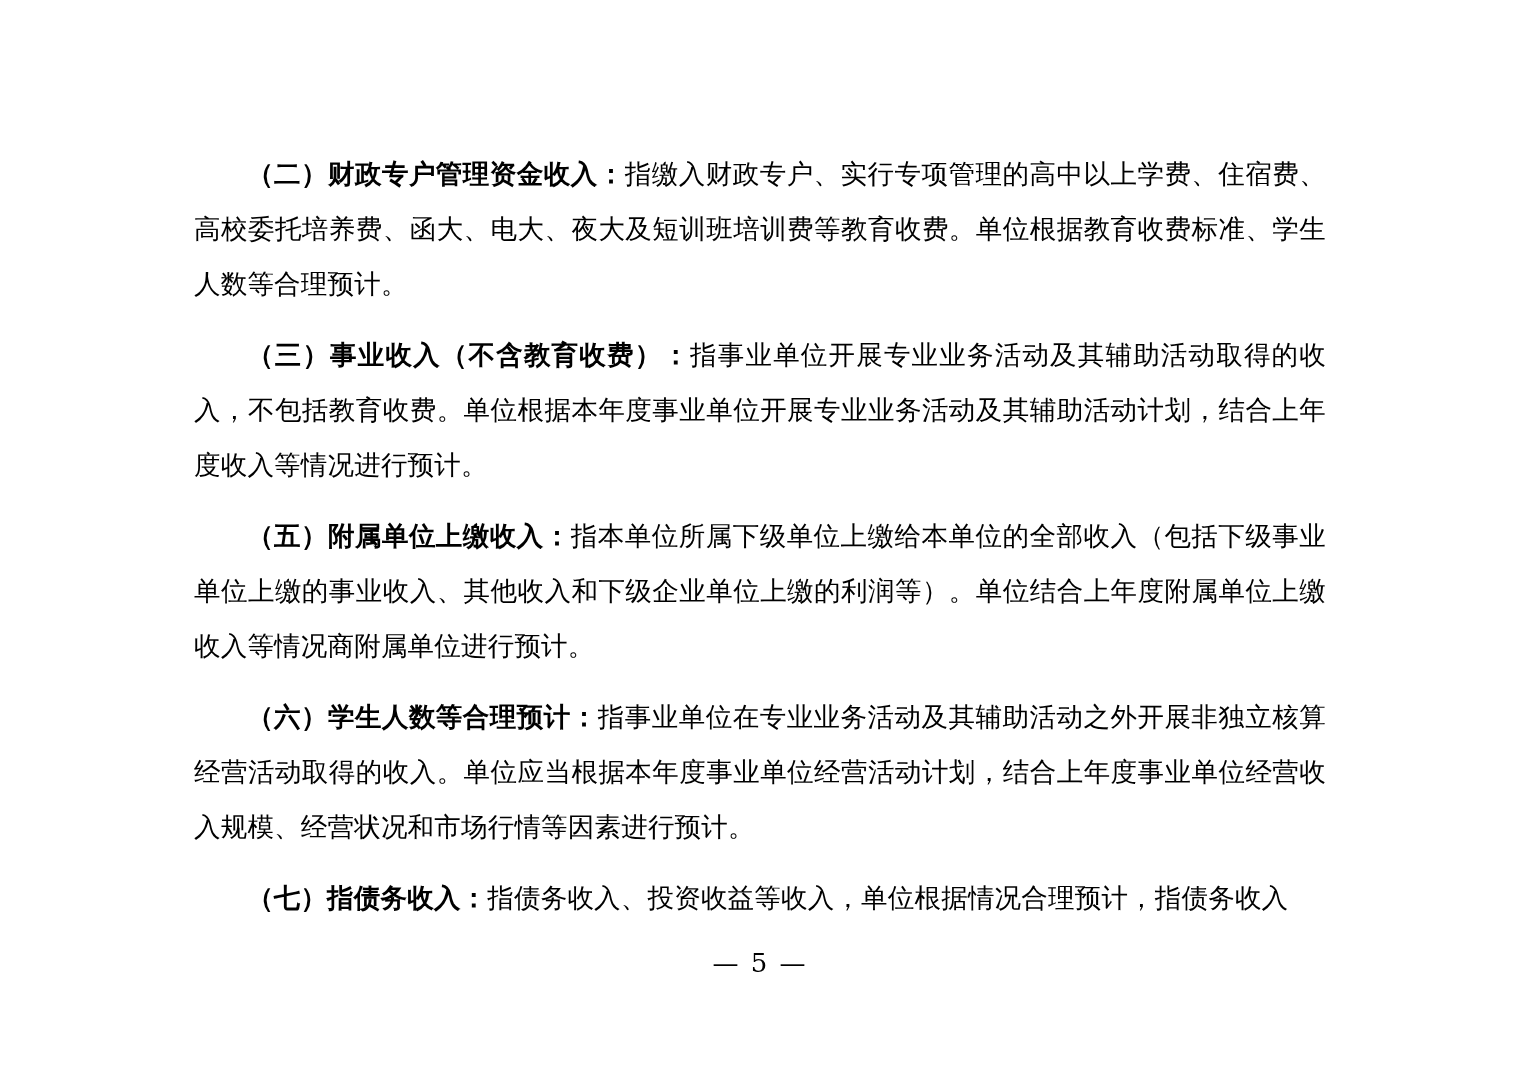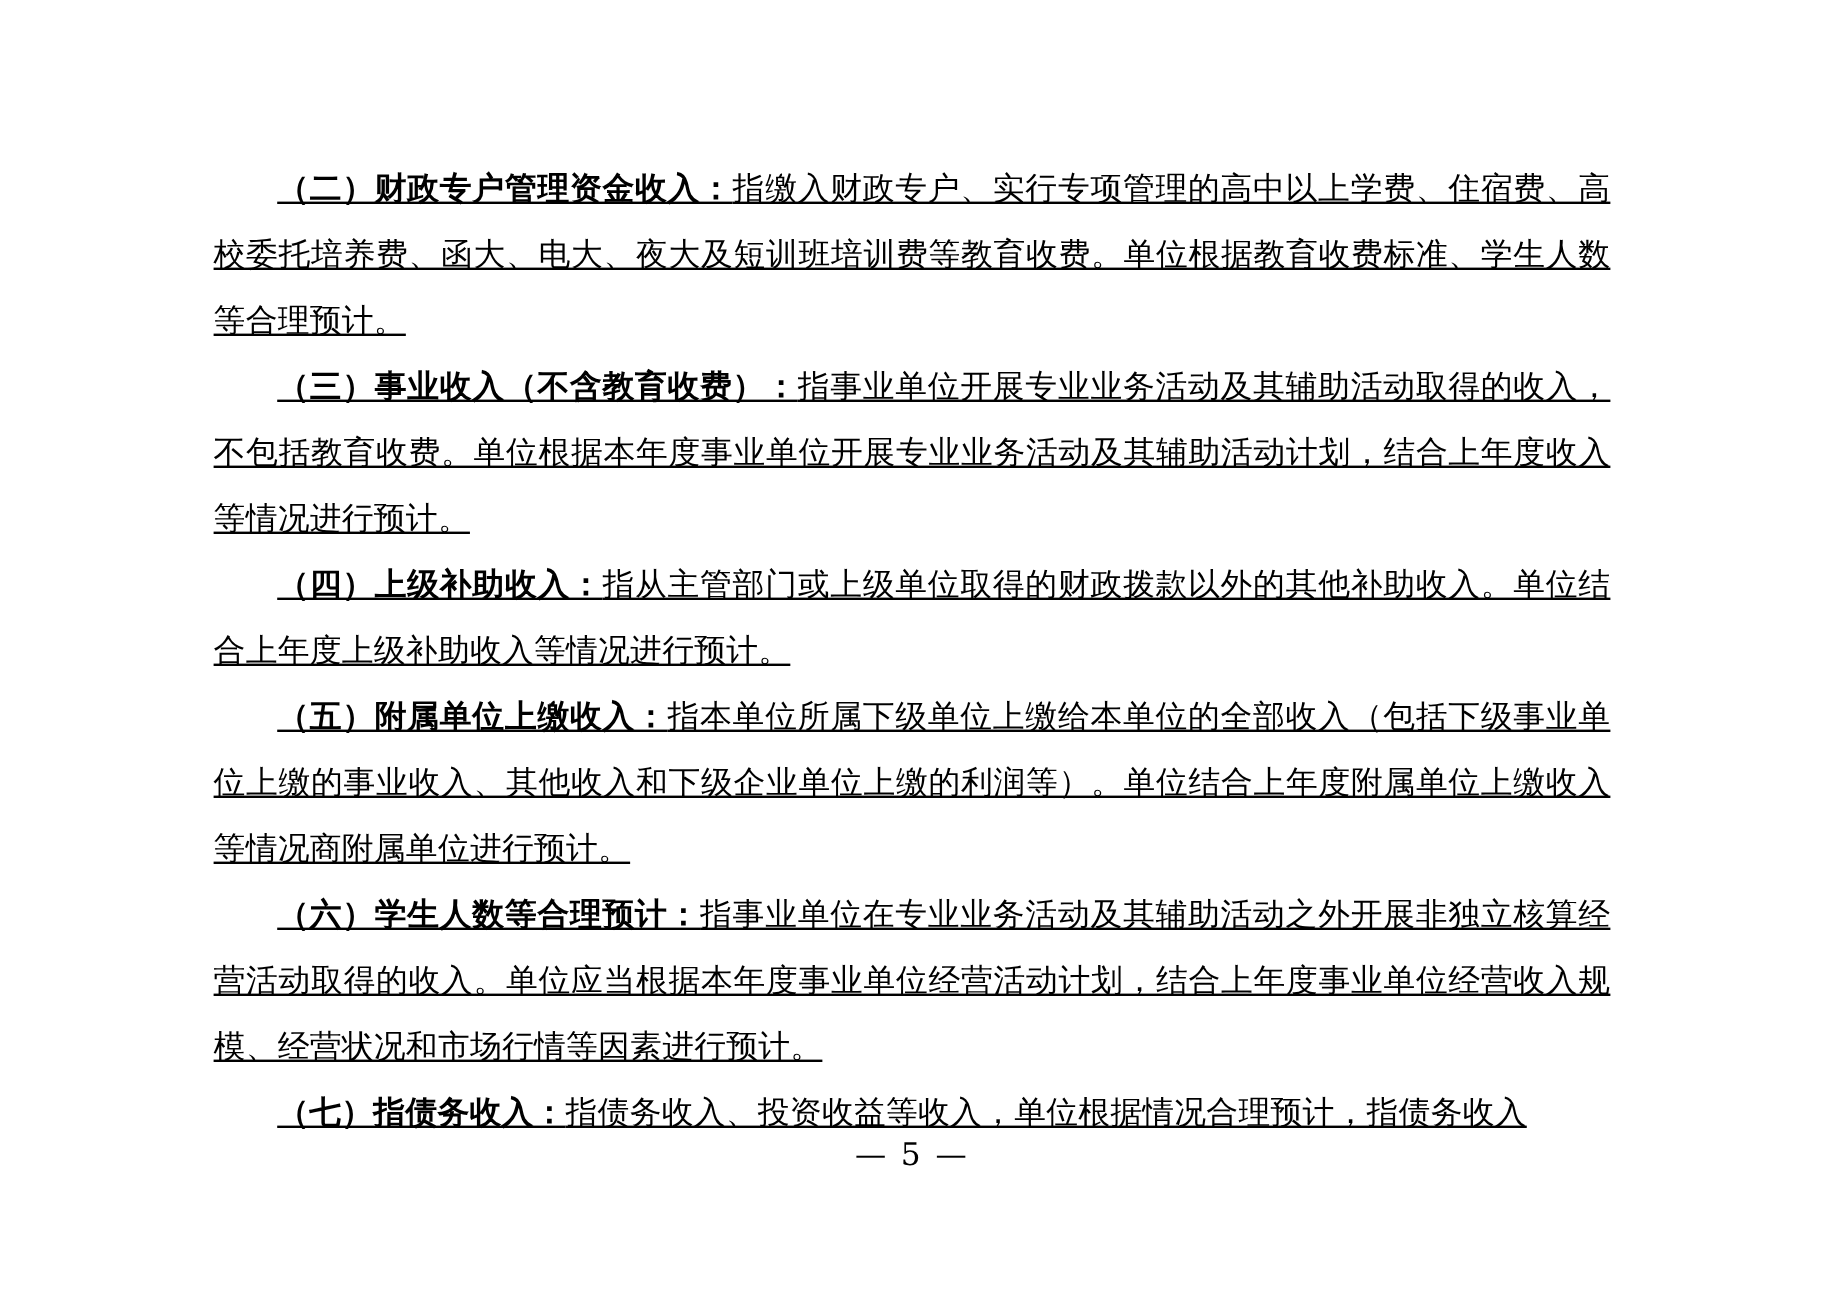--- a/index.html
+++ b/index.html
@@ -23,25 +23,24 @@
     background: #ffffff;
   }
   .body-text {
     font-size: 26.5px;
     line-height: 55px;
     text-align: justify;
     text-justify: inter-ideograph;
     letter-spacing: 0.2px;
   }
   .para {
-    margin: 0;
+    margin: 16px;
     text-indent: 2em;
     text-align: justify;
     text-justify: inter-ideograph;
-    text-decoration: underline;
   }
   .lead {
     font-weight: 700;
   }
   .page-number {
     position: absolute;
     left: 0;
     right: 0;
     bottom: 96px;
     text-align: center;
@@ -53,21 +52,20 @@
 </head>
 <body>
 
 <div class="page">
   <div class="body-text">
 
     <p class="para"><span class="lead">（二）财政专户管理资金收入：</span><span>指缴入财政专户、实行专项管理的高中以上学费、住宿费、高校委托培养费、函大、电大、夜大及短训班培训费等教育收费。单位根据教育收费标准、学生人数等合理预计。</span></p>
 
     <p class="para"><span class="lead">（三）事业收入（不含教育收费）：</span><span>指事业单位开展专业业务活动及其辅助活动取得的收入，不包括教育收费。单位根据本年度事业单位开展专业业务活动及其辅助活动计划，结合上年度收入等情况进行预计。</span></p>
 
-    <p class="para"><span class="lead">（四）上级补助收入：</span><span>指从主管部门或上级单位取得的财政拨款以外的其他补助收入。单位结合上年度上级补助收入等情况进行预计。</span></p>
 
     <p class="para"><span class="lead">（五）附属单位上缴收入：</span><span>指本单位所属下级单位上缴给本单位的全部收入（包括下级事业单位上缴的事业收入、其他收入和下级企业单位上缴的利润等）。单位结合上年度附属单位上缴收入等情况商附属单位进行预计。</span></p>
 
     <p class="para"><span class="lead">（六）学生人数等合理预计：</span><span>指事业单位在专业业务活动及其辅助活动之外开展非独立核算经营活动取得的收入。单位应当根据本年度事业单位经营活动计划，结合上年度事业单位经营收入规模、经营状况和市场行情等因素进行预计。</span></p>
 
     <p class="para"><span class="lead">（七）指债务收入：</span><span>指债务收入、投资收益等收入，单位根据情况合理预计，指债务收入</span></p>
 
   </div>
 
   <div class="page-number">— 5 —</div>

